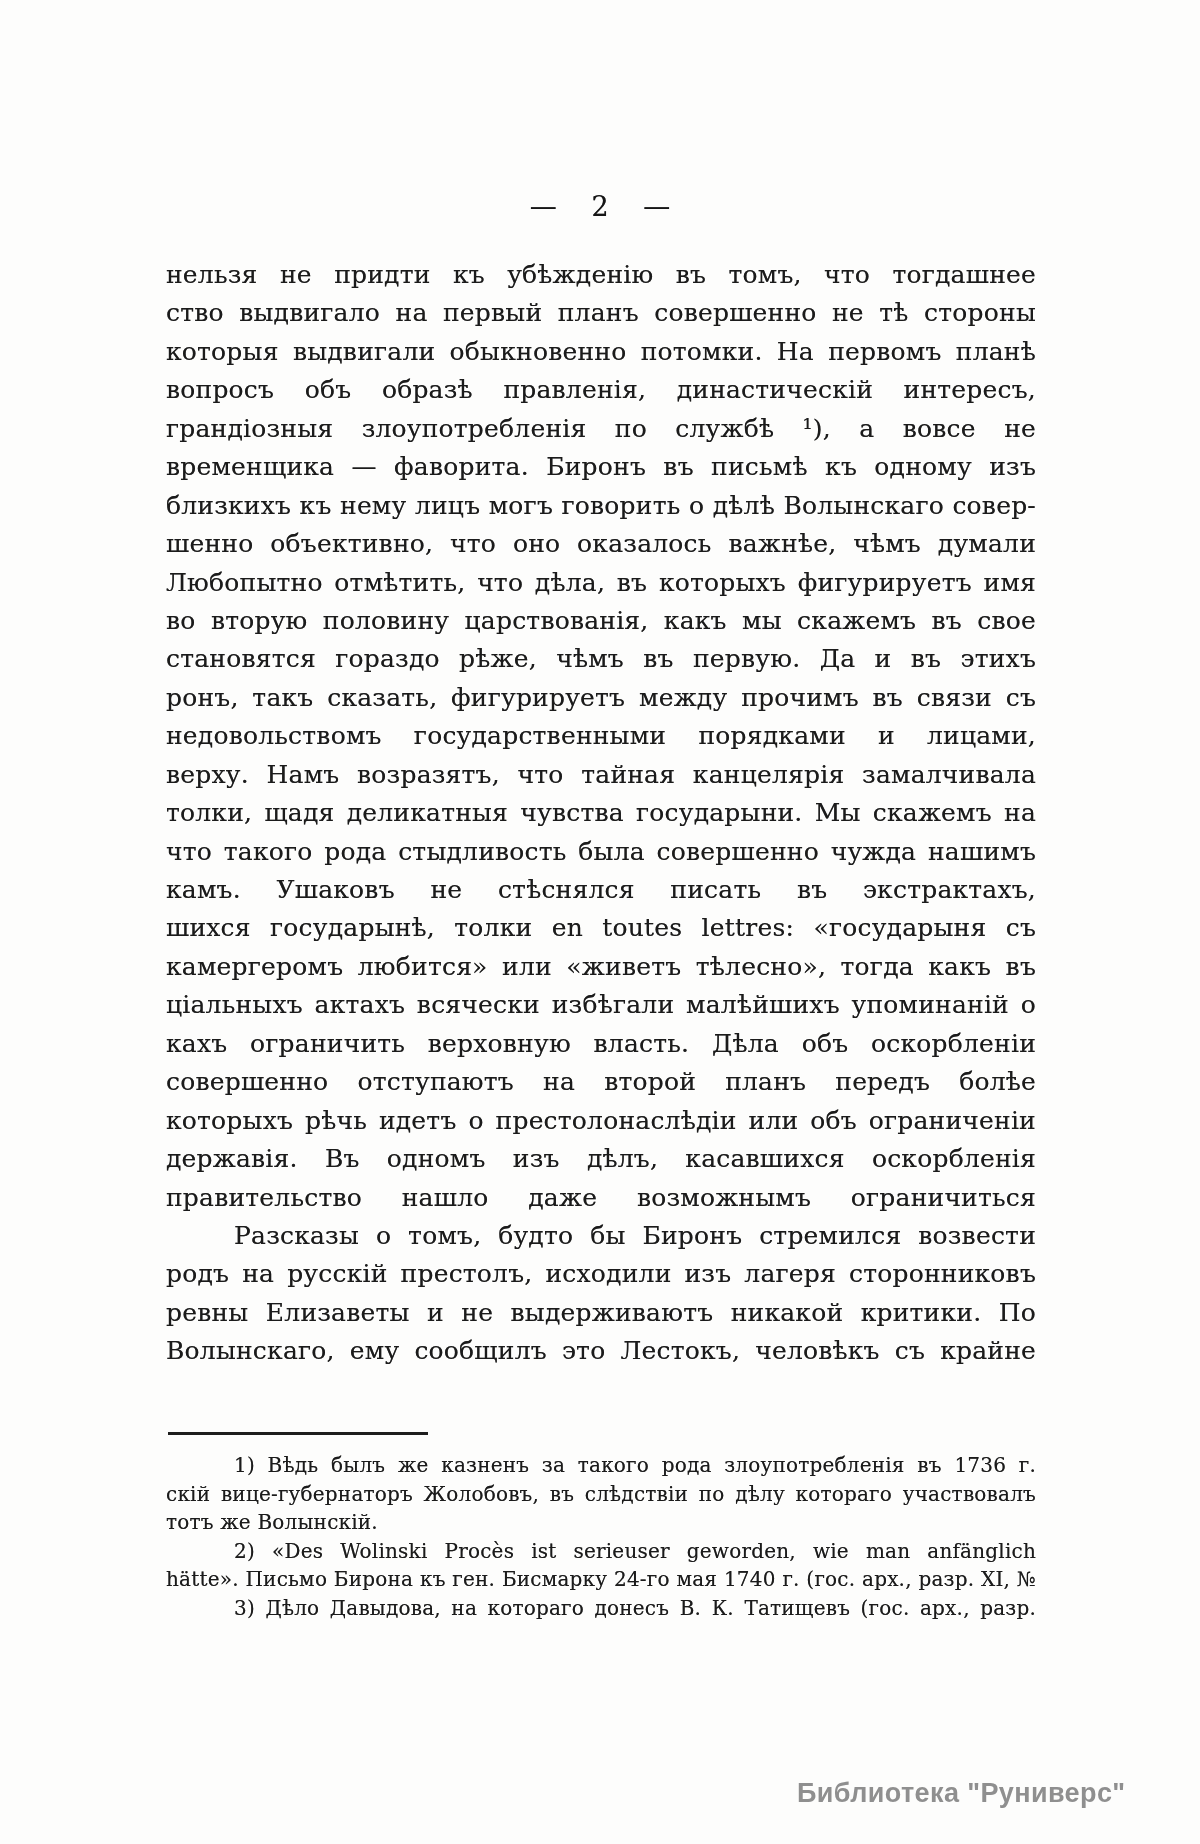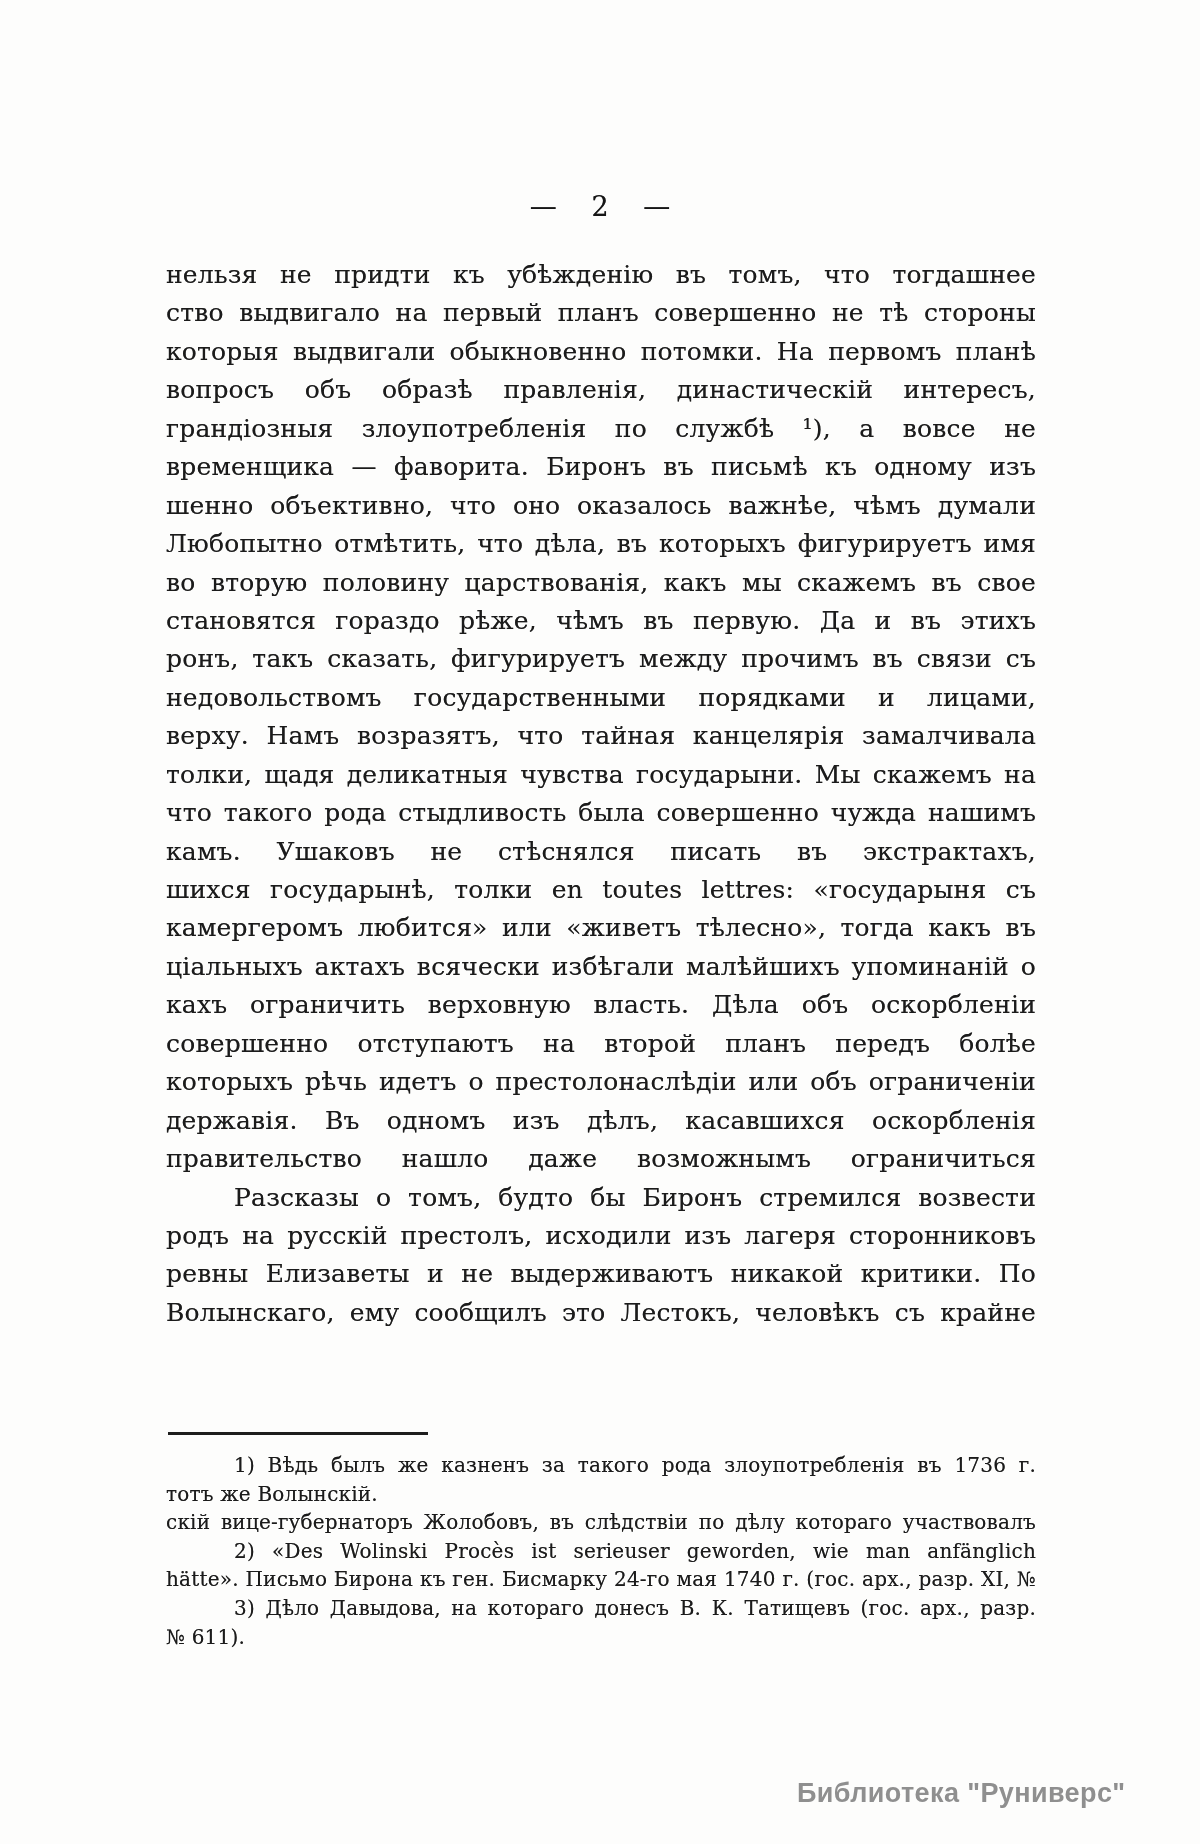--- a/index.html
+++ b/index.html
@@ -96,20 +96,21 @@
   <div class="pageno">— 2 —</div>
 
   <div class="textblock">
 
   <div class="line bodyline">нельзя не придти къ убѣжденію въ томъ, что тогдашнее правитель-</div>
       <div class="line bodyline">ство выдвигало на первый планъ совершенно не тѣ стороны дѣла,</div>
       <div class="line bodyline">которыя выдвигали обыкновенно потомки. На первомъ планѣ стояли</div>
       <div class="line bodyline">вопросъ объ образѣ правленія, династическій интересъ, наконецъ,</div>
       <div class="line bodyline">грандіозныя злоупотребленія по службѣ ¹), а вовсе не оскорбленіе</div>
       <div class="line bodyline">временщика — фаворита. Биронъ въ письмѣ къ одному изъ самыхъ</div>
+      <div class="line bodyline">близкихъ къ нему лицъ могъ говорить о дѣлѣ Волынскаго совер-</div>
       <div class="line bodyline">шенно объективно, что оно оказалось важнѣе, чѣмъ думали раньше ²).</div>
       <div class="line bodyline">Любопытно отмѣтить, что дѣла, въ которыхъ фигурируетъ имя Бирона,</div>
       <div class="line bodyline">во вторую половину царствованія, какъ мы скажемъ въ свое время,</div>
       <div class="line bodyline">становятся гораздо рѣже, чѣмъ въ первую. Да и въ этихъ дѣлахъ Би-</div>
       <div class="line bodyline">ронъ, такъ сказать, фигурируетъ между прочимъ въ связи съ общимъ</div>
       <div class="line bodyline">недовольствомъ государственными порядками и лицами, стоявшими на-</div>
       <div class="line bodyline">верху. Намъ возразятъ, что тайная канцелярія замалчивала такого рода</div>
       <div class="line bodyline">толки, щадя деликатныя чувства государыни. Мы скажемъ на это,</div>
       <div class="line bodyline">что такого рода стыдливость была совершенно чужда нашимъ пред-</div>
       <div class="line bodyline">камъ. Ушаковъ не стѣснялся писать въ экстрактахъ, представляв-</div>
@@ -125,23 +126,22 @@
       <div class="line bodyline">родъ на русскій престолъ, исходили изъ лагеря сторонниковъ цеса-</div>
       <div class="line bodyline">ревны Елизаветы и не выдерживаютъ никакой критики. По признанію</div>
       <div class="line bodyline">Волынскаго, ему сообщилъ это Лестокъ, человѣкъ съ крайне по-</div>
     </div>
 
   <div class="fnrule"></div>
 
   <div class="footnotes">
 
   <div class="line fnline indent">1) Вѣдь былъ же казненъ за такого рода злоупотребленія въ 1736 г. иркут-</div>
+      <div class="line fnline">скій вице-губернаторъ Жолобовъ, въ слѣдствіи по дѣлу котораго участвовалъ</div>
       <div class="line fnline end">тотъ же Волынскій.</div>
-      <div class="line fnline">скій вице-губернаторъ Жолобовъ, въ слѣдствіи по дѣлу котораго участвовалъ</div>
       <div class="line fnline indent">2) «Des Wolinski Procès ist serieuser geworden, wie man anfänglich geglaubet</div>
       <div class="line fnline">hätte». Письмо Бирона къ ген. Бисмарку 24-го мая 1740 г. (гос. арх., разр. XI, № 560)</div>
       <div class="line fnline indent">3) Дѣло Давыдова, на котораго донесъ В. К. Татищевъ (гос. арх., разр. VII,</div>
-      <div class="line fnline end">№ 611).</div>
     </div>
 
   <div class="watermark">Библиотека "Руниверс"</div>
 
 </div>
 
 </body></html>

